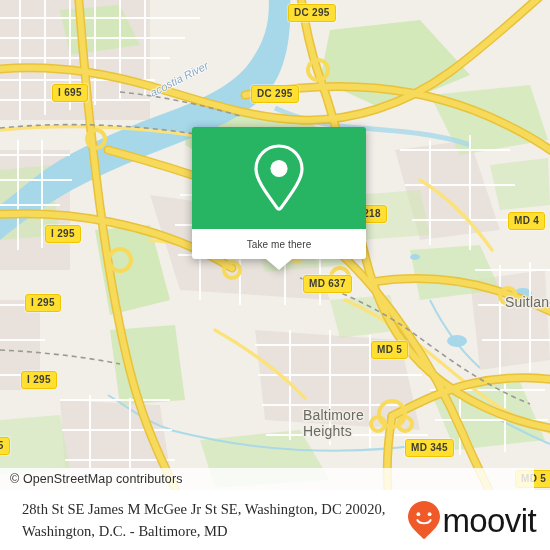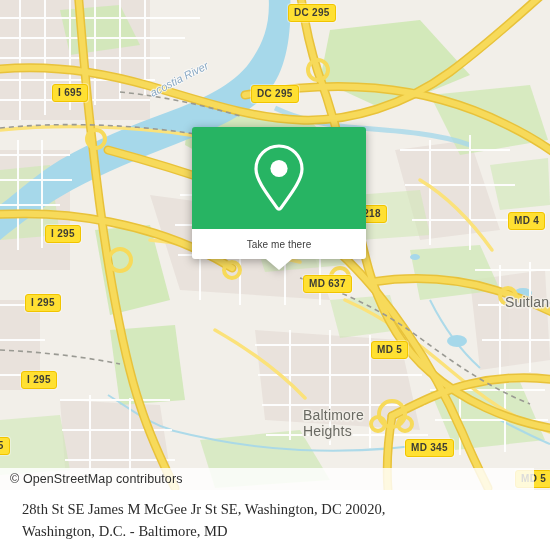--- a/index.html
+++ b/index.html
@@ -337,15 +337,24 @@
     </div>
 
     <div id="attribution">
       <span id="attribution-text">© OpenStreetMap contributors</span>
     </div>
   </div>
 
   <div id="footer">
     <div id="footer-title">28th St SE James M McGee Jr St SE, Washington, DC 20020, Washington, D.C. - Baltimore, MD</div>
 
+    <div id="footer-logo">
+      <svg width="34" height="40" viewBox="0 0 34 40">
+        <path d="M17 1 C8.2 1 1 8.2 1 17 C1 26 11.5 33.5 15.7 38.2 C16.4 39 17.6 39 18.3 38.2 C22.5 33.5 33 26 33 17 C33 8.2 25.8 1 17 1 Z" fill="#f05a28"></path>
+        <circle cx="11.4" cy="14.2" r="1.9" fill="#ffffff"></circle>
+        <circle cx="22.6" cy="14.2" r="1.9" fill="#ffffff"></circle>
+        <path d="M10.5 20.2 C12.6 24.2 21.4 24.2 23.5 20.2" fill="none" stroke="#ffffff" stroke-width="2.1" stroke-linecap="round"></path>
+      </svg>
+      <span id="moovit-word">moovit</span>
+    </div>
   </div>
 
 </div>
 
 </body></html>

